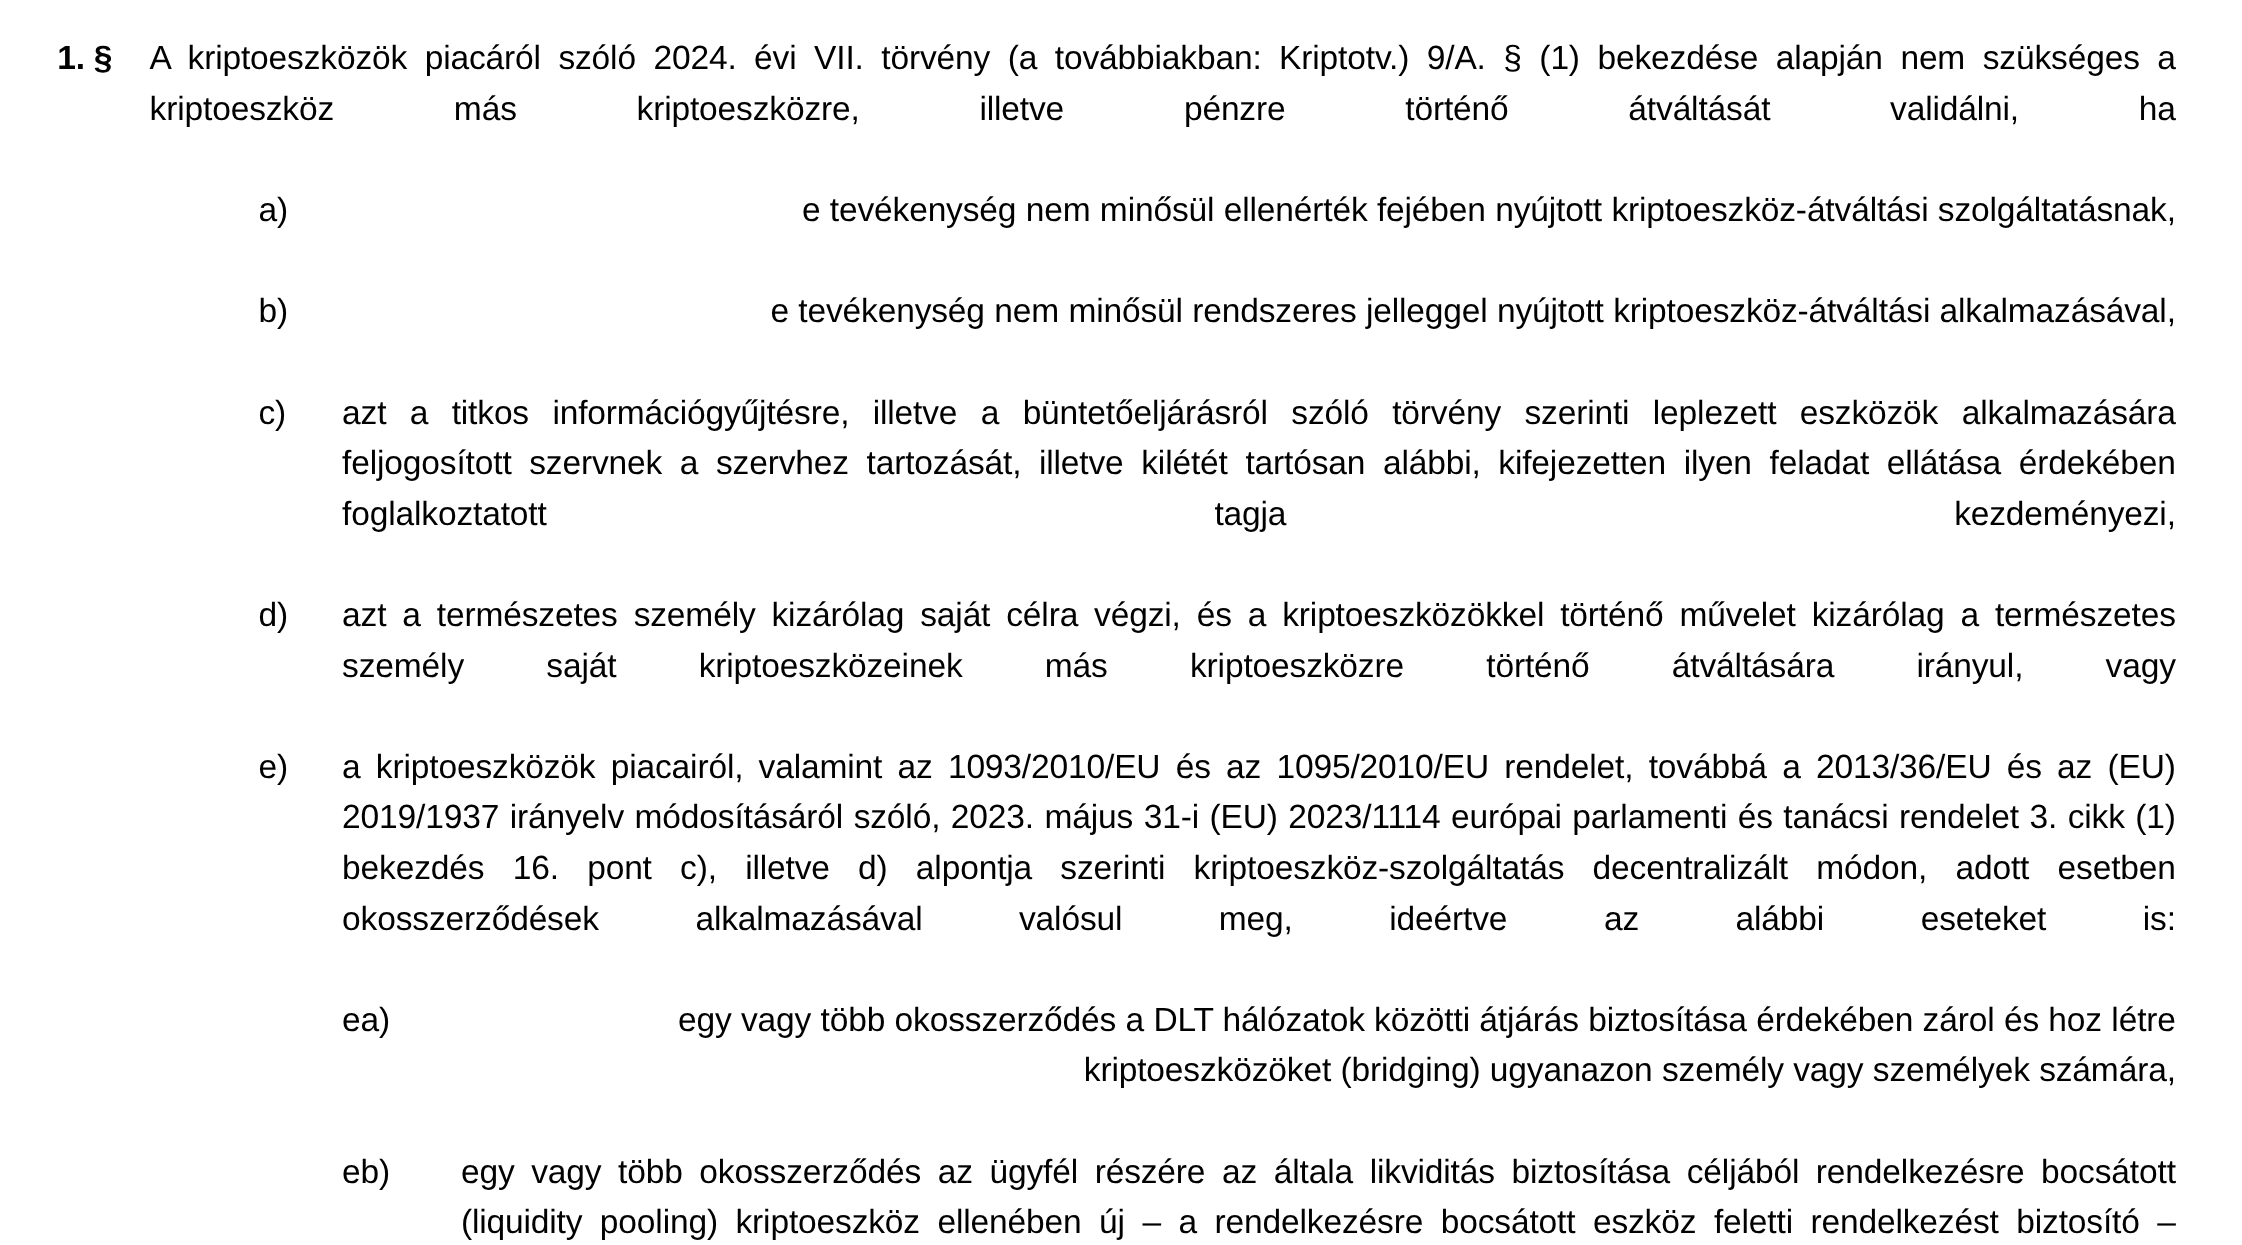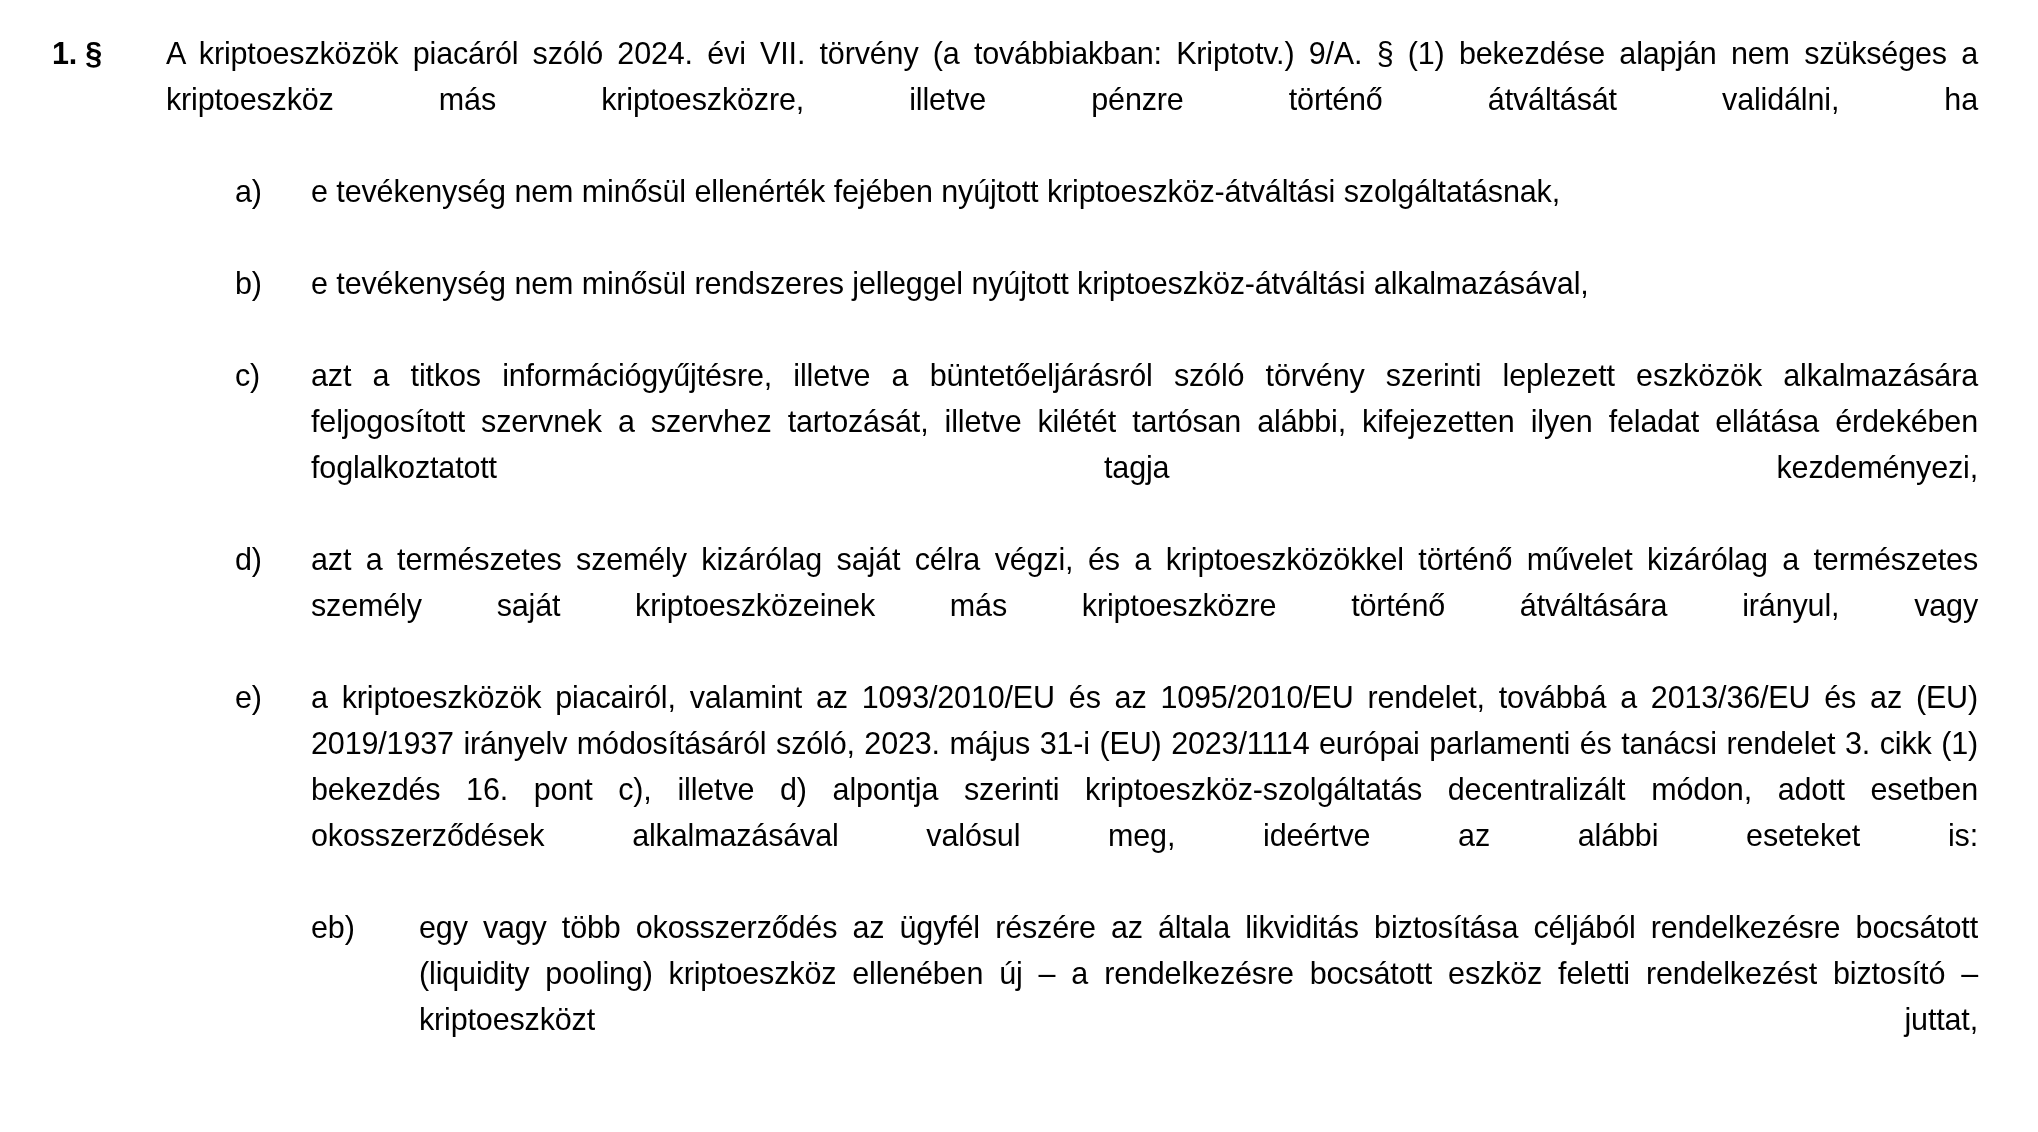--- a/index.html
+++ b/index.html
@@ -45,21 +45,21 @@
     line-height: 46px;
     text-align: justify;
     text-justify: inter-word;
     letter-spacing: -0.15px;
     word-spacing: 0.2px;
     hyphens: none;
   }
 
   
   .level-intro {
-    margin-left: 114px;
+    margin-left: 84px;
   }
 
   
   .item {
     position: relative;
     margin-left: 183px;
     padding-left: 76px;
   }
   .item-label {
     position: absolute;
@@ -91,21 +91,21 @@
   .para > .body:after {
     content: "";
     display: inline-block;
     width: 100%;
   }
   .body {
     display: block;
     text-align: justify;
   }
   .nojust {
-    text-align: left;
+    text-align: right;
   }
 </style>
 </head>
 <body>
 
 <div class="page">
 
   <div class="section">
 
     <div class="section-marker">1. §</div>
@@ -132,20 +132,24 @@
     <div class="para item">
       <span class="item-label">d)</span>
       <span class="body">azt a természetes személy kizárólag saját célra végzi, és a kriptoeszközökkel történő művelet kizárólag a természetes személy saját kriptoeszközeinek más kriptoeszközre történő átváltására irányul, vagy</span>
     </div>
 
     <div class="para item">
       <span class="item-label">e)</span>
       <span class="body">a kriptoeszközök piacairól, valamint az 1093/2010/EU és az 1095/2010/EU rendelet, továbbá a 2013/36/EU és az (EU) 2019/1937 irányelv módosításáról szóló, 2023. május 31-i (EU) 2023/1114 európai parlamenti és tanácsi rendelet 3. cikk (1) bekezdés 16. pont c), illetve d) alpontja szerinti kriptoeszköz-szolgáltatás decentralizált módon, adott esetben okosszerződések alkalmazásával valósul meg, ideértve az alábbi eseteket is:</span>
     </div>
 
+    <div class="para subitem">
+      <span class="subitem-label">ea)</span>
+      <span class="body nojust">egy vagy több okosszerződés a DLT hálózatok közötti átjárás biztosítása érdekében zárol és hoz létre kriptoeszközöket (bridging) ugyanazon személy vagy személyek számára,</span>
+    </div>
 
     <div class="para subitem">
       <span class="subitem-label">eb)</span>
       <span class="body">egy vagy több okosszerződés az ügyfél részére az általa likviditás biztosítása céljából rendelkezésre bocsátott (liquidity pooling) kriptoeszköz ellenében új – a rendelkezésre bocsátott eszköz feletti rendelkezést biztosító – kriptoeszközt juttat,</span>
     </div>
 
   </div>
 </div>
 
 </body></html>

